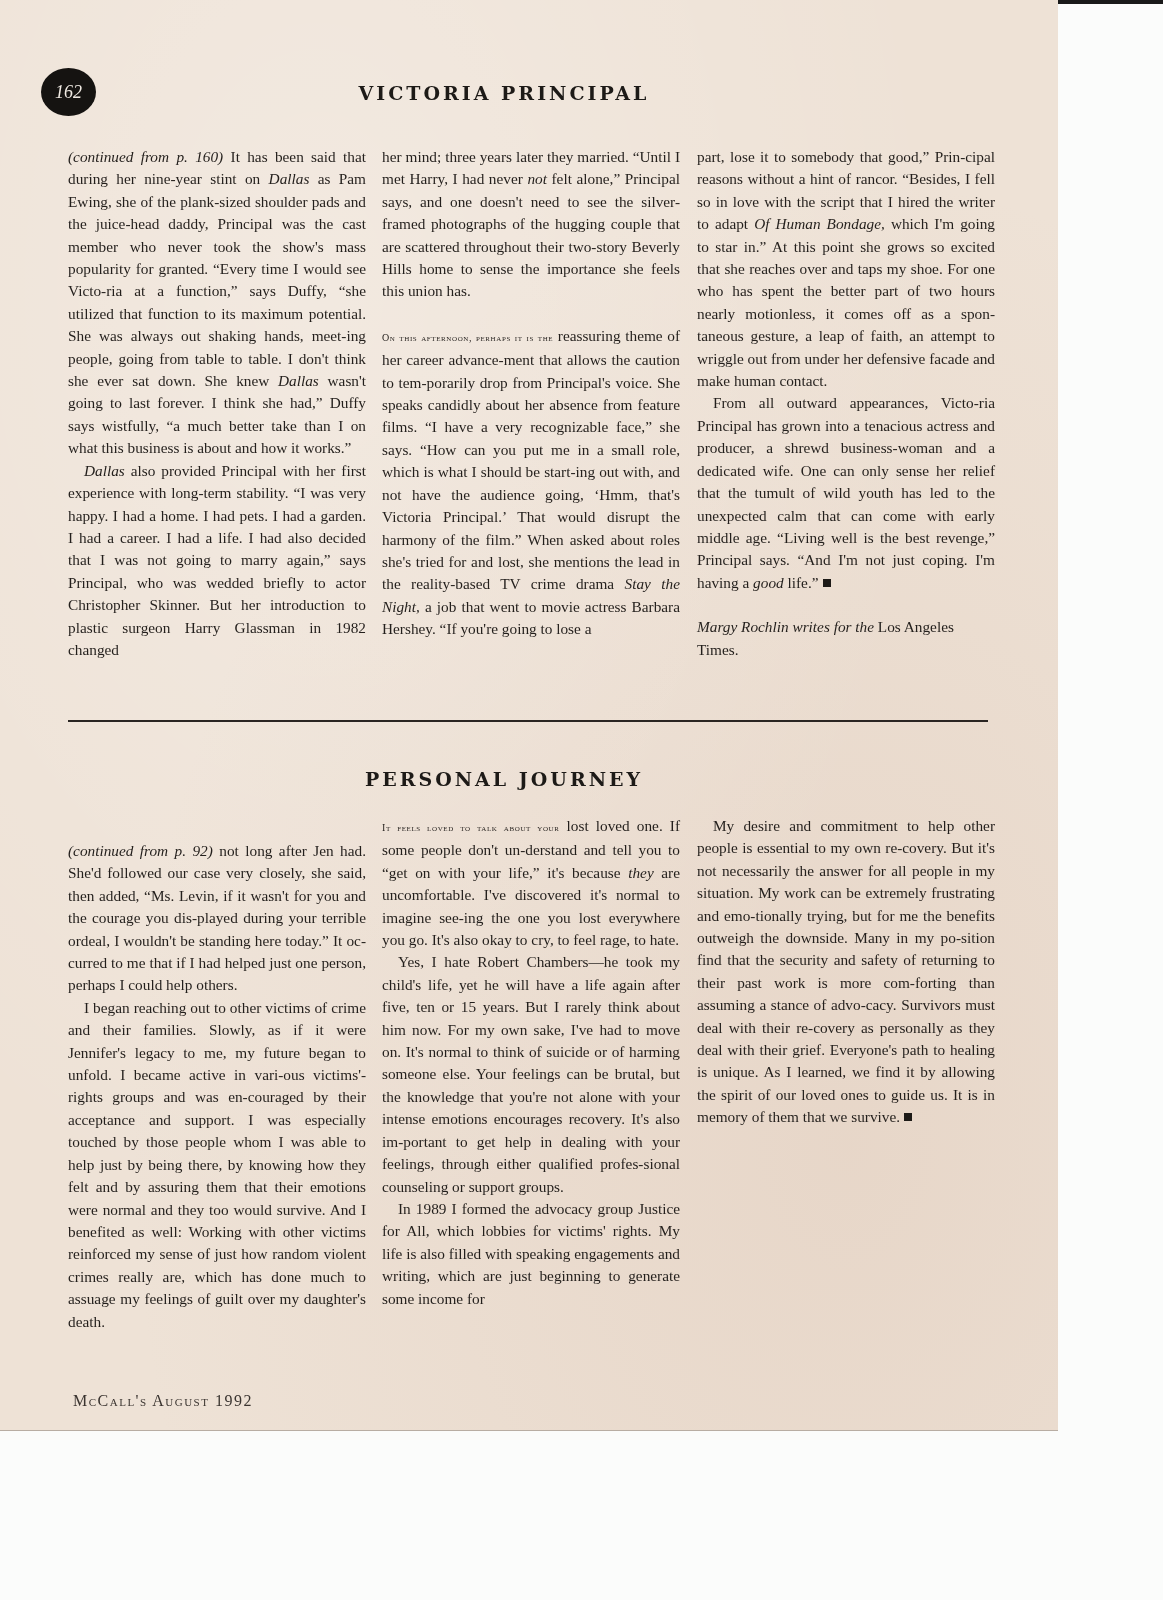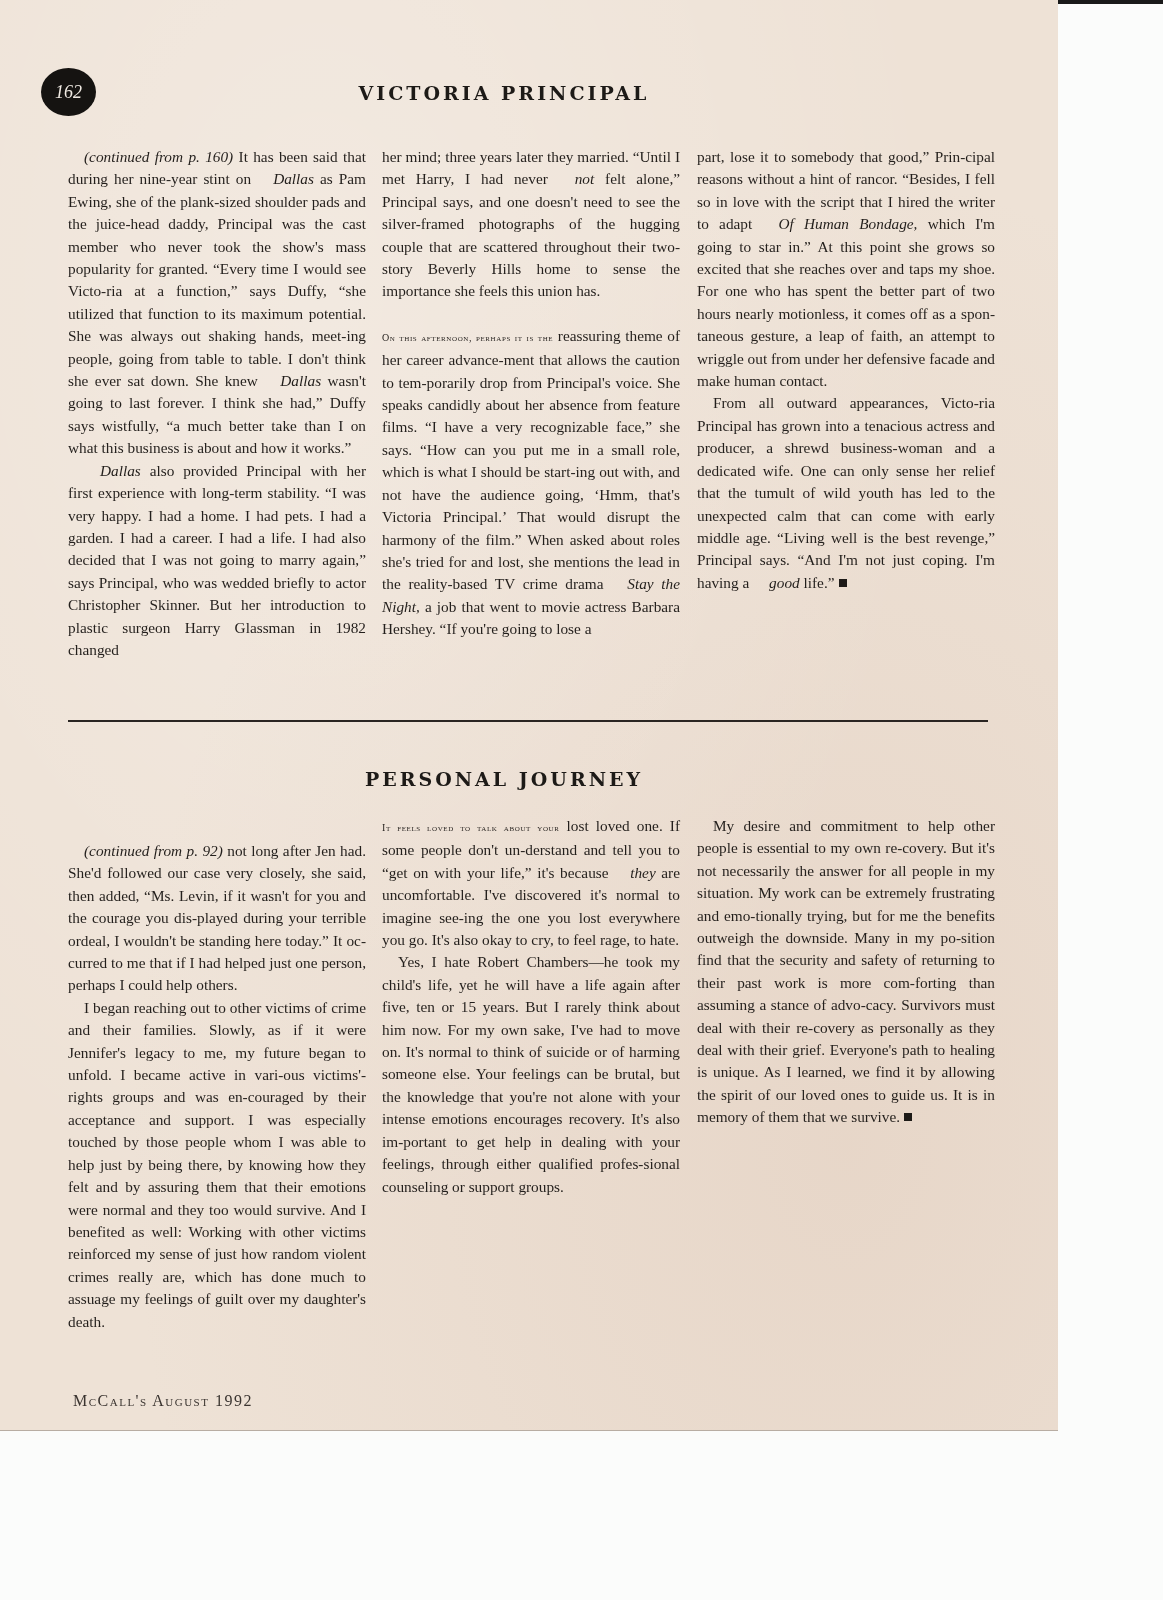--- a/index.html
+++ b/index.html
@@ -33,21 +33,21 @@
   .head-1 { top:82px; left:-25px; }
   .head-2 { top:768px; left:-25px; }
   .col {
     position:absolute; width:298px;
     font-size:15.3px; line-height:22.4px; text-align:justify; hyphens:manual;
   }
   .col p { margin:0; }
   .col p.indent { text-indent:16px; }
   .col p.gap { margin-top:22px; }
   .smallcaps { font-variant:small-caps; letter-spacing:0.6px; font-size:10px; }
-  .ital { font-style:italic;margin-left:16px; }
+  .ital { font-style:italic; }
   .bullet { display:inline-block; width:8px; height:8px; background:#1d1a17; margin-left:4px; vertical-align:1px; }
   .c1 { left:68px; top:146px; }
   .c2 { left:382px; top:146px; }
   .c3 { left:697px; top:146px; }
   .c4 { left:68px; top:840px; }
   .c5 { left:382px; top:815px; }
   .c6 { left:697px; top:815px; }
   .divider {
     position:absolute; left:68px; top:720px; width:920px; height:2px; background:#2a2522;
   }
@@ -75,34 +75,36 @@
   </div>
 
   <div class="col c2">
     <p><span>her mind; three years later they married. “Until I met Harry, I had never </span><span class="ital">not</span><span> felt alone,” Principal says, and one doesn't need to see the silver-framed photographs of the hugging couple that are scattered throughout their two-story Beverly Hills home to sense the importance she feels this union has.</span></p>
     <p class="gap"><span class="smallcaps">On this afternoon, perhaps it is the</span><span> reassuring theme of her career advance-ment that allows the caution to tem-porarily drop from Principal's voice. She speaks candidly about her absence from feature films. “I have a very recognizable face,” she says. “How can you put me in a small role, which is what I should be start-ing out with, and not have the audience going, ‘Hmm, that's Victoria Principal.’ That would disrupt the harmony of the film.” When asked about roles she's tried for and lost, she mentions the lead in the reality-based TV crime drama </span><span class="ital">Stay the Night,</span><span> a job that went to movie actress Barbara Hershey. “If you're going to lose a</span></p>
   </div>
 
   <div class="col c3">
     <p><span>part, lose it to somebody that good,” Prin-cipal reasons without a hint of rancor. “Besides, I fell so in love with the script that I hired the writer to adapt </span><span class="ital">Of Human Bondage,</span><span> which I'm going to star in.” At this point she grows so excited that she reaches over and taps my shoe. For one who has spent the better part of two hours nearly motionless, it comes off as a spon-taneous gesture, a leap of faith, an attempt to wriggle out from under her defensive facade and make human contact.</span></p>
     <p class="indent"><span>From all outward appearances, Victo-ria Principal has grown into a tenacious actress and producer, a shrewd business-woman and a dedicated wife. One can only sense her relief that the tumult of wild youth has led to the unexpected calm that can come with early middle age. “Living well is the best revenge,” Principal says. “And I'm not just coping. I'm having a </span><span class="ital">good</span><span> life.”</span><span class="bullet"></span></p>
+    <p class="gap" style="text-align:left;"><span class="ital">Margy Rochlin writes for the</span><span> Los Angeles Times.</span></p>
   </div>
 
   <div class="divider"></div>
 
   <div class="section-head head-2">PERSONAL JOURNEY</div>
 
   <div class="col c4">
     <p><span class="ital">(continued from p. 92)</span><span> not long after Jen had. She'd followed our case very closely, she said, then added, “Ms. Levin, if it wasn't for you and the courage you dis-played during your terrible ordeal, I wouldn't be standing here today.” It oc-curred to me that if I had helped just one person, perhaps I could help others.</span></p>
     <p class="indent">I began reaching out to other victims of crime and their families. Slowly, as if it were Jennifer's legacy to me, my future began to unfold. I became active in vari-ous victims'-rights groups and was en-couraged by their acceptance and support. I was especially touched by those people whom I was able to help just by being there, by knowing how they felt and by assuring them that their emotions were normal and they too would survive. And I benefited as well: Working with other victims reinforced my sense of just how random violent crimes really are, which has done much to assuage my feelings of guilt over my daughter's death.</p>
   </div>
 
   <div class="col c5">
     <p><span class="smallcaps">It feels loved to talk about your</span><span> lost loved one. If some people don't un-derstand and tell you to “get on with your life,” it's because </span><span class="ital">they</span><span> are uncomfortable. I've discovered it's normal to imagine see-ing the one you lost everywhere you go. It's also okay to cry, to feel rage, to hate.</span></p>
     <p class="indent">Yes, I hate Robert Chambers—he took my child's life, yet he will have a life again after five, ten or 15 years. But I rarely think about him now. For my own sake, I've had to move on. It's normal to think of suicide or of harming someone else. Your feelings can be brutal, but the knowledge that you're not alone with your intense emotions encourages recovery. It's also im-portant to get help in dealing with your feelings, through either qualified profes-sional counseling or support groups.</p>
+    <p class="indent">In 1989 I formed the advocacy group Justice for All, which lobbies for victims' rights. My life is also filled with speaking engagements and writing, which are just beginning to generate some income for</p>
   </div>
 
   <div class="col c6">
     <p class="indent"><span>My desire and commitment to help other people is essential to my own re-covery. But it's not necessarily the answer for all people in my situation. My work can be extremely frustrating and emo-tionally trying, but for me the benefits outweigh the downside. Many in my po-sition find that the security and safety of returning to their past work is more com-forting than assuming a stance of advo-cacy. Survivors must deal with their re-covery as personally as they deal with their grief. Everyone's path to healing is unique. As I learned, we find it by allowing the spirit of our loved ones to guide us. It is in memory of them that we survive.</span><span class="bullet"></span></p>
   </div>
 
   <div class="footer">McCall's August 1992</div>
 </div>
 
 </body></html>

